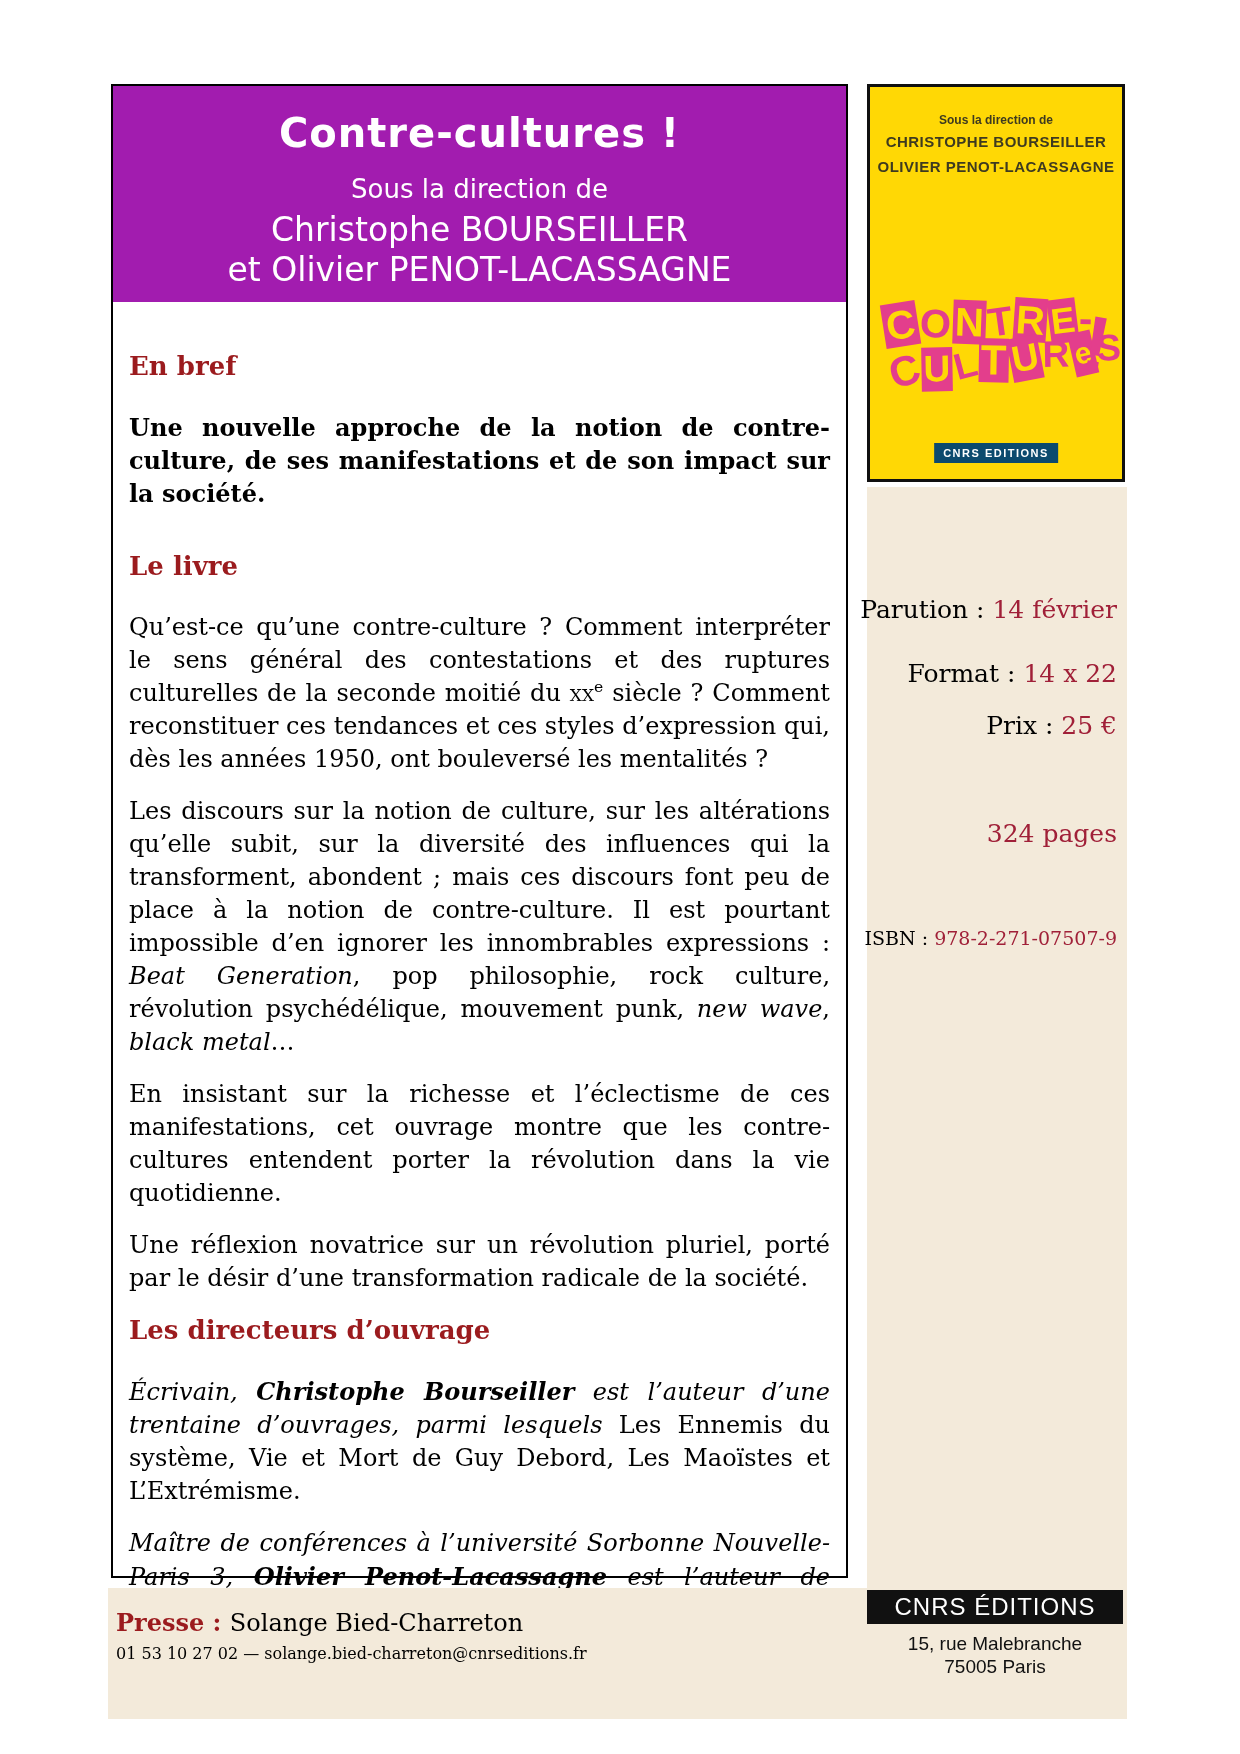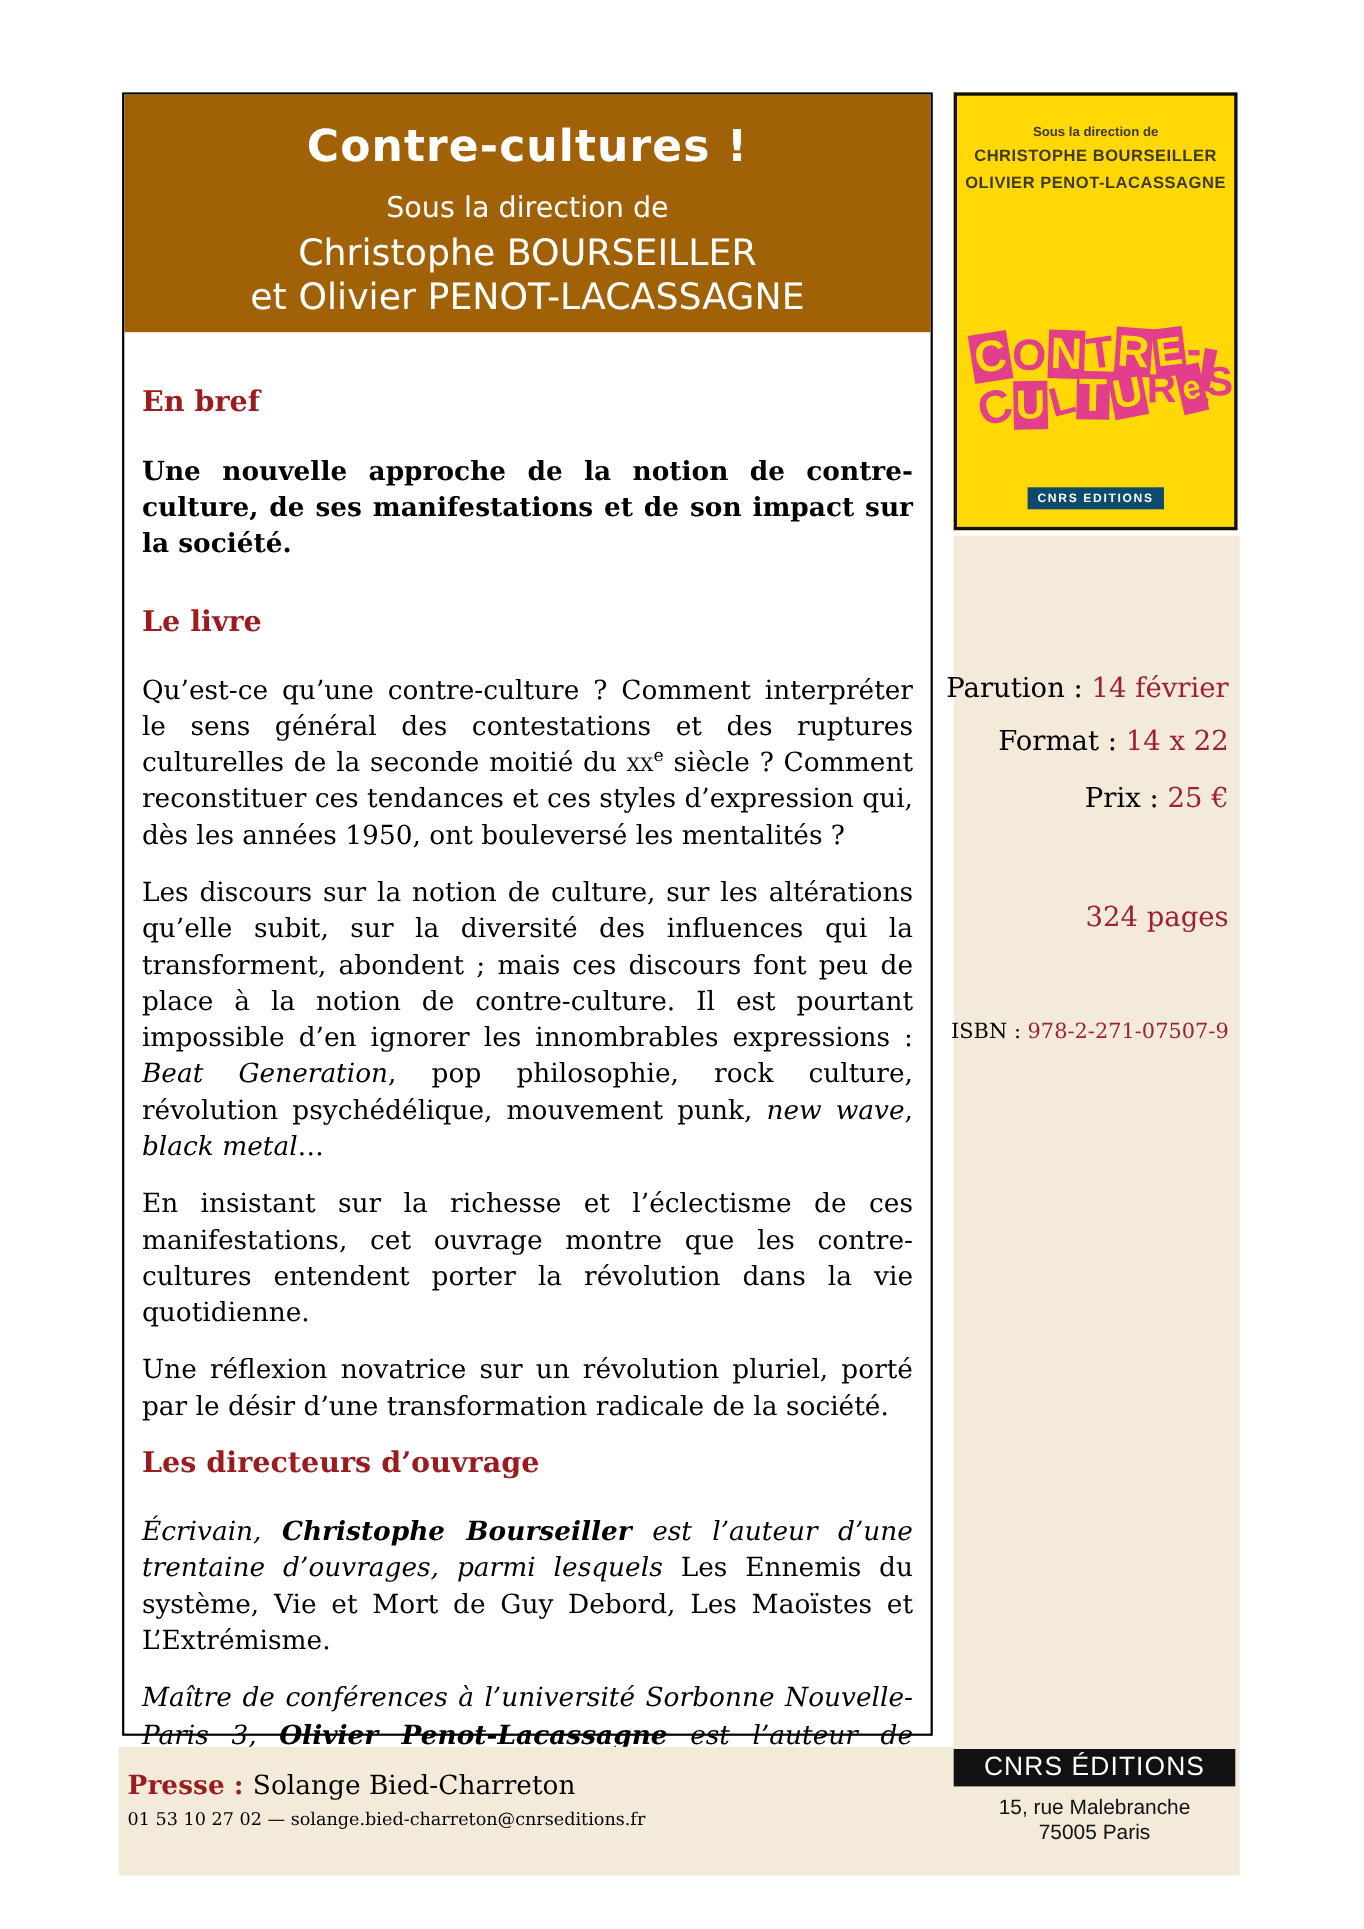--- a/index.html
+++ b/index.html
@@ -16,21 +16,21 @@
     width:1240px;height:1754px;position:relative;background:#ffffff;
     font-family:"DejaVu Serif", serif;color:#000;overflow:hidden;
   }
 
   
   .main-panel{
     position:absolute;left:111px;top:84px;width:737px;height:1494px;
     border:2px solid #000;background:#fff;
   }
   .header-block{
-    background:#a16207;color:#fff;height:216px;text-align:center;
+    background:#a21caf;color:#fff;height:216px;text-align:center;
     font-family:"DejaVu Sans", sans-serif;padding-top:24px;
   }
   .header-title{font-size:40px;font-weight:bold;letter-spacing:1px;}
   .header-sub{font-size:26px;margin-top:18px;}
   .header-author{font-size:33px;margin-top:6px;line-height:40px;}
   .header-author2{font-size:33px;line-height:40px;}
 
   .content{
     padding:48px 16px 0 16px;font-size:24px;line-height:33px;
     text-align:justify;
@@ -92,29 +92,29 @@
   
   .sidebar-col{
     position:absolute;left:867px;top:487px;width:260px;height:1101px;
     background:var(--beige);
   }
   .meta-row{
     position:absolute;right:10px;white-space:nowrap;font-size:25px;
   }
   .meta-label{color:#000;}
   .meta-value{color:var(--value-red);}
-  .meta-parution{top:124px;}
+  .meta-parution{top:108px;}
   .meta-format{top:172px;}
   .meta-prix{top:224px;}
   .meta-pages{top:332px;}
   .meta-isbn{top:440px;font-size:19px;}
 
   
   .bottom-strip{
-    position:absolute;left:108px;top:1588px;width:1019px;height:117px;
+    position:absolute;left:108px;top:1588px;width:1019px;height:131px;
     background:var(--beige);
   }
   .press-line1{position:absolute;left:8px;top:20px;font-size:24px;white-space:nowrap;}
   .press-label{color:var(--red);font-weight:bold;}
   .press-line2{position:absolute;left:8px;top:56px;font-size:16px;white-space:nowrap;}
   .publisher-bar{
     position:absolute;left:759px;top:2px;width:256px;height:34px;background:#111;
     color:#fff;text-align:center;font-family:"Liberation Sans", sans-serif;
     font-size:24px;line-height:34px;white-space:nowrap;
   }

